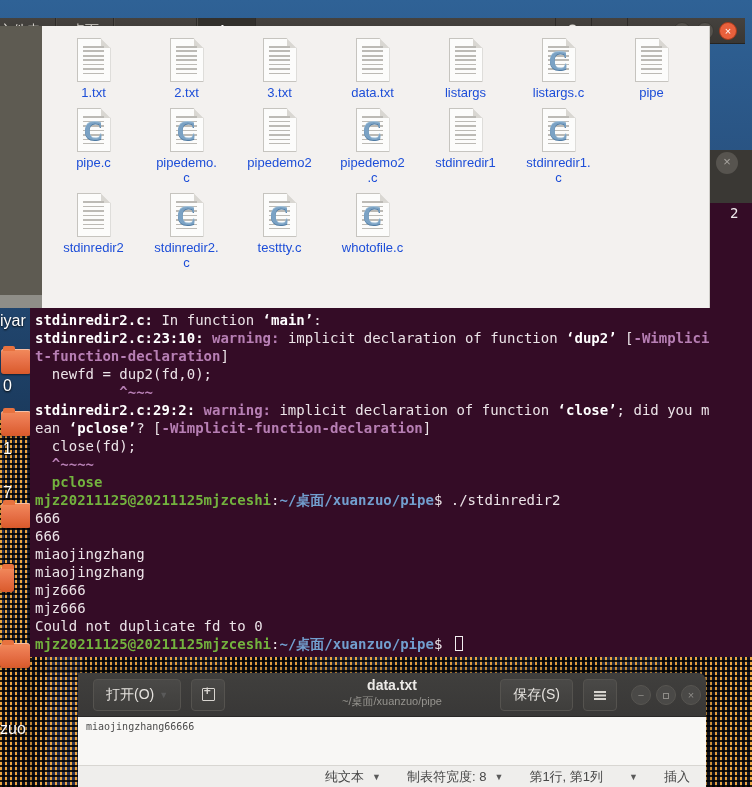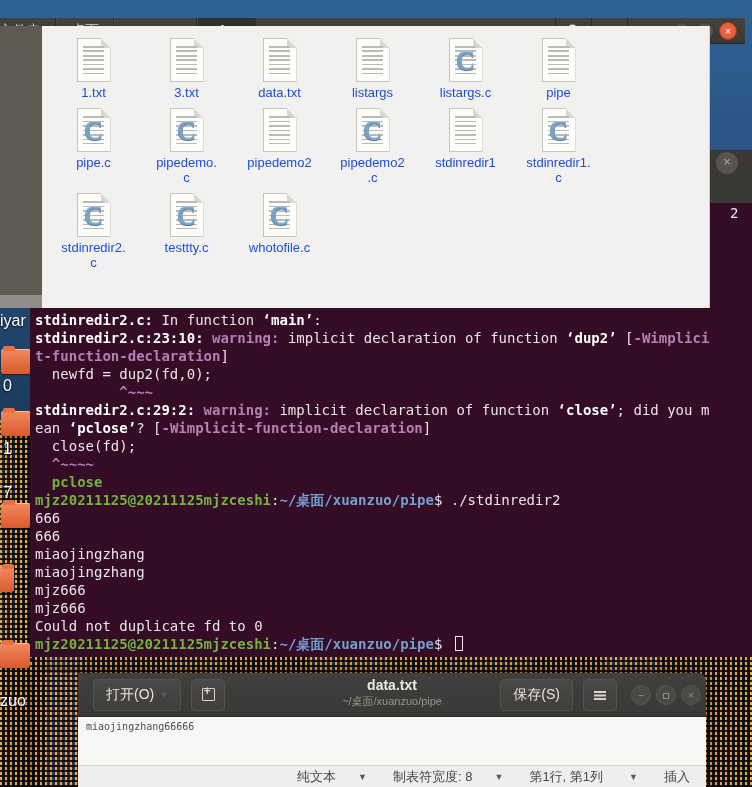--- a/index.html
+++ b/index.html
@@ -103,21 +103,21 @@
   .ged-save { margin-right:10px; }
   .ged-menu { width:34px; padding:0; margin-right:14px; color:#d8d5d0; }
   .gctl { width:20px; height:20px; border-radius:50%; background:#4a4947; border:1px solid #575551;
     color:#8e8c88; font-size:11px; line-height:18px; text-align:center; margin-right:5px; }
   .gctl .sq { display:inline-block; width:6px; height:6px; border:1px solid #8e8c88; margin-top:5px; }
   .ged-text { height:48px; background:#f8f7f5; font-family:"DejaVu Sans Mono",monospace;
     font-size:10px; color:#4c4c4c; padding:4px 0 0 8px; }
   .ged-status { height:22px; background:#efeeec; border-top:1px solid #d8d6d2; display:flex;
     align-items:center; justify-content:flex-end; gap:26px; font-size:13px; color:#474747;
     padding-right:16px; }
-  .sb-item { display:flex; align-items:center; gap:22px; }
+  .sb-item { display:flex; align-items:center; gap:8px; }
   .caret { font-size:9px; color:#5a5a5a; }
 
   svg.ic { display:block; }
 </style>
 </head>
 <body>
 
 <div class="screen">
 
   <div class="city city-bottom"></div>
@@ -125,21 +125,21 @@
 
   <div class="dlabel" style="left:0;top:312px">iyar</div>
   <div class="dfolder" style="left:1px;top:349px"></div>
   <div class="dlabel" style="left:3px;top:377px">0</div>
   <div class="dfolder" style="left:1px;top:411px"></div>
   <div class="dlabel" style="left:3px;top:440px">1</div>
   <div class="dlabel" style="left:3px;top:484px">7</div>
   <div class="dfolder" style="left:1px;top:503px"></div>
   <div class="dfolder" style="left:0;top:567px;width:14px"></div>
   <div class="dfolder" style="left:0;top:643px"></div>
-  <div class="dlabel" style="left:0;top:692px">zuo</div>
+  <div class="dlabel" style="left:0;top:720px">zuo</div>
 
   <div class="bgwin-title"></div>
   <div class="bgwin-close">×</div>
   <div class="bgwin-body">2</div>
 
   <div class="fm-titlebar">
     <div class="crumb first">文件夹</div>
     <div class="crumb">桌面</div>
     <div class="crumb">xuanzuo</div>
     <div class="crumb active">pipe</div>
@@ -180,20 +180,26 @@
     <div class="frow frow1">
         <div class="fcell">
           <div class="ficon"></div>
           <div class="flabel">
             <div>1.txt</div>
           </div>
         </div>
         <div class="fcell">
           <div class="ficon"></div>
           <div class="flabel">
+            <div>2.txt</div>
+          </div>
+        </div>
+        <div class="fcell">
+          <div class="ficon"></div>
+          <div class="flabel">
             <div>3.txt</div>
           </div>
         </div>
         <div class="fcell">
           <div class="ficon"></div>
           <div class="flabel">
             <div>data.txt</div>
           </div>
         </div>
         <div class="fcell">
@@ -260,20 +266,26 @@
           <div class="ficon">
             <span class="cbadge">C</span>
           </div>
           <div class="flabel">
             <div>stdinredir1.</div>
             <div>c</div>
           </div>
         </div>
       </div>
     <div class="frow frow3">
+        <div class="fcell">
+          <div class="ficon"></div>
+          <div class="flabel">
+            <div>stdinredir2</div>
+          </div>
+        </div>
         <div class="fcell">
           <div class="ficon">
             <span class="cbadge">C</span>
           </div>
           <div class="flabel">
             <div>stdinredir2.</div>
             <div>c</div>
           </div>
         </div>
         <div class="fcell">

